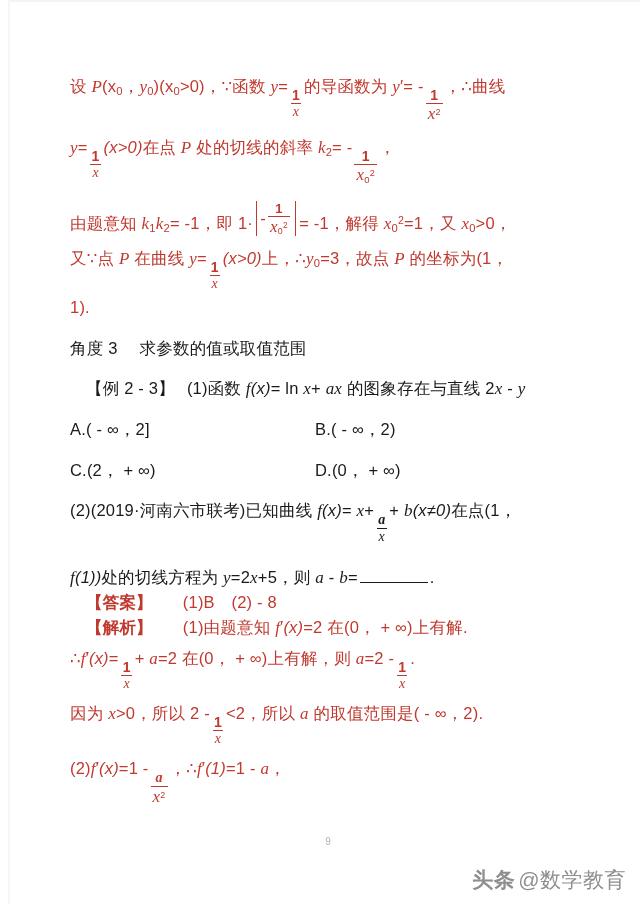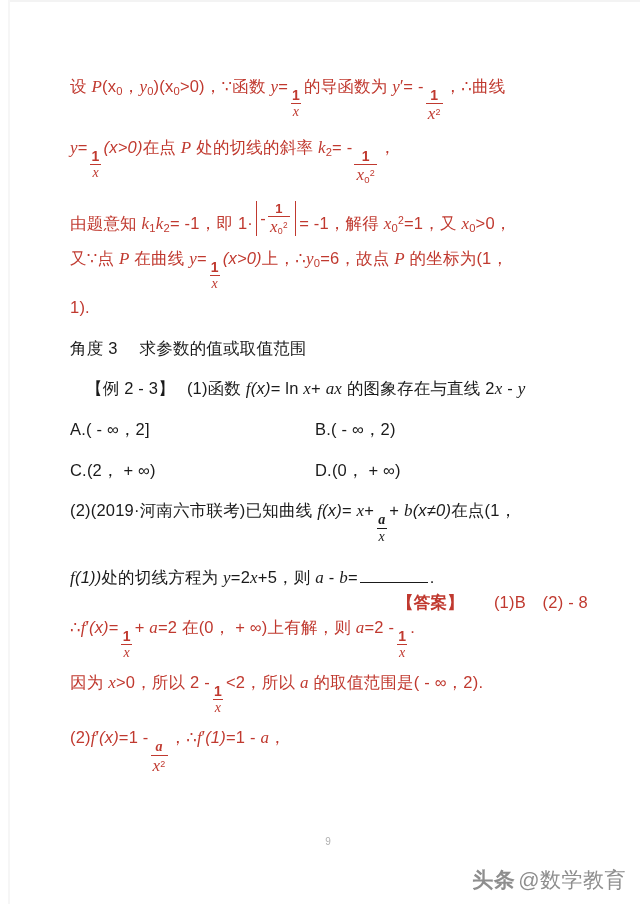--- a/index.html
+++ b/index.html
@@ -48,21 +48,21 @@
 
   .line {
     position: relative;
     font-size: 16.5px;
     line-height: 1.0;
     white-space: nowrap;
     letter-spacing: 0.2px;
   }
 
   .red   { color: #c0392f; }
-  .redb  { color: #c0392f; font-weight: bold; text-align: right; }
+  .redb  { color: #c0392f; font-weight: bold; }
   .black { color: #1a1a1a; margin-top: 24px; }
 
   
   .l-tall { margin-bottom: 17px; }
   .l-mid  { margin-bottom: 14px; }
   .l-tight{ margin-bottom: 8px; }
   .l-flat { margin-bottom: 6px; }
 
   .it { font-style: italic; }
   .mvar { font-style: italic; font-family: "Liberation Serif", "DejaVu Serif", serif; font-size: 17px; }
@@ -186,21 +186,21 @@
           </span>
           <span class="bar"></span>
         </span><span>= -1，解得 </span><span class="mvar">x</span><sub>0</sub><sup>2</sup><span>=1，又 </span><span class="mvar">x</span><sub>0</sub><span>&gt;0，</span>
     </div>
 
 
     <div class="line red l-tight">
       <span>又</span><span>∵</span><span>点 </span><span class="mvar">P</span><span> 在曲线 </span><span class="mvar">y</span><span>=</span><span class="frac">
           <span class="num">1</span>
           <span class="den mvar">x</span>
-        </span><span class="it">(x&gt;0)</span><span>上，</span><span>∴</span><span class="mvar">y</span><sub>0</sub><span>=6，故点 </span><span class="mvar">P</span><span> 的坐标为(1，</span>
+        </span><span class="it">(x&gt;0)</span><span>上，</span><span>∴</span><span class="mvar">y</span><sub>0</sub><span>=3，故点 </span><span class="mvar">P</span><span> 的坐标为(1，</span>
     </div>
 
     <div class="line red l-flat">1).</div>
 
     <div class="line black l-flat">
       <span>角度 3</span><span class="gap-m"></span><span>求参数的值或取值范围</span>
     </div>
 
     <div class="line black l-flat indent-1">
       <span>【例 2 - 3】</span><span class="gap-s"></span><span>(1)函数 </span><span class="mvar">f</span><span class="it">(x)</span><span>= ln </span><span class="mvar">x</span><span>+ </span><span class="mvar">ax</span><span> 的图象存在与直线 2</span><span class="mvar">x</span><span> - </span><span class="mvar">y</span>
@@ -225,20 +225,23 @@
     </div>
 
     <div class="line black l-tight">
       <span class="mvar">f</span><span class="it">(1))</span><span>处的切线方程为 </span><span class="mvar">y</span><span>=2</span><span class="mvar">x</span><span>+5，则 </span><span class="mvar">a</span><span> - </span><span class="mvar">b</span><span>=</span><span class="blank-underline"></span><span>.</span>
     </div>
 
     <div class="line redb l-tight indent-1">
       <span>【答案】</span><span class="gap-l"></span><span style="font-weight:normal">(1)B　(2) - 8</span>
     </div>
 
+    <div class="line redb l-mid indent-1">
+      <span>【解析】</span><span class="gap-l"></span><span style="font-weight:normal"><span>(1)由题意知 </span><span class="mvar">f</span><span class="prime">′</span><span class="it">(x)</span><span>=2 在(0， + ∞)上有解.</span></span>
+    </div>
 
     <div class="line red l-mid">
       <span>∴</span><span class="mvar">f</span><span class="prime">′</span><span class="it">(x)</span><span>=</span><span class="frac">
           <span class="num">1</span>
           <span class="den mvar">x</span>
         </span><span>+ </span><span class="mvar">a</span><span>=2 在(0， + ∞)上有解，则 </span><span class="mvar">a</span><span>=2 -</span><span class="frac">
           <span class="num">1</span>
           <span class="den mvar">x</span>
         </span><span>.</span>
     </div>

